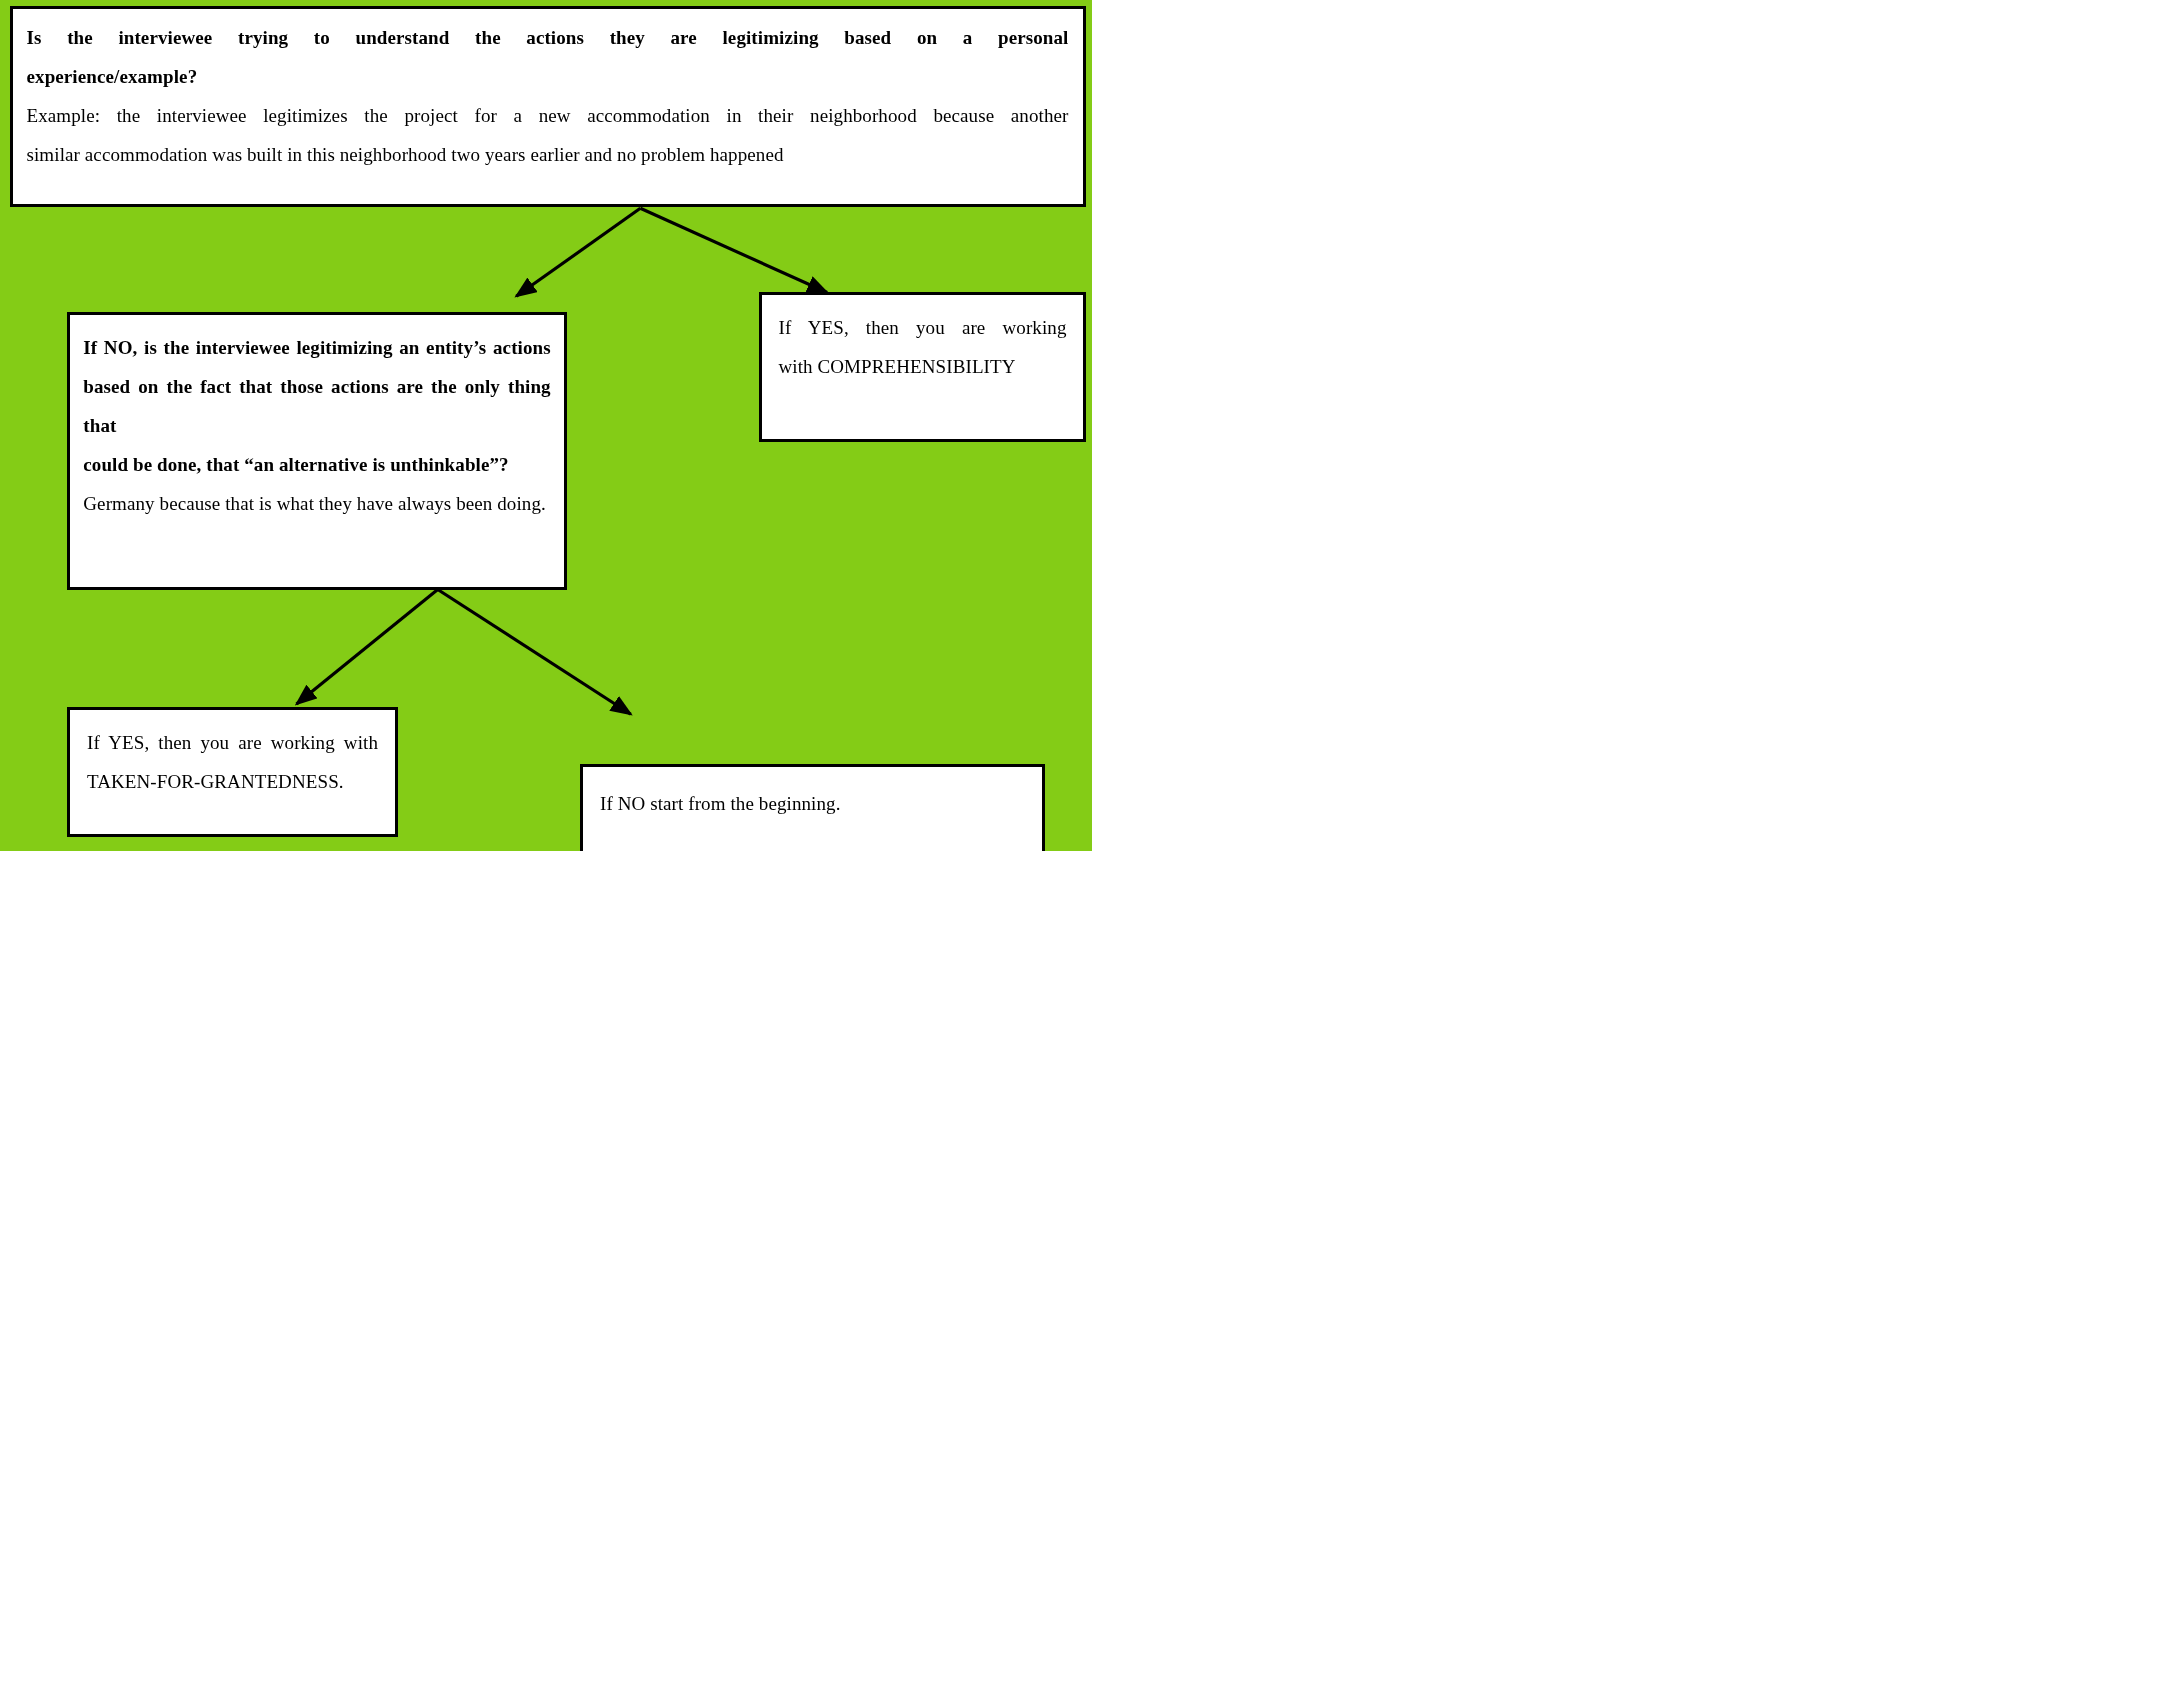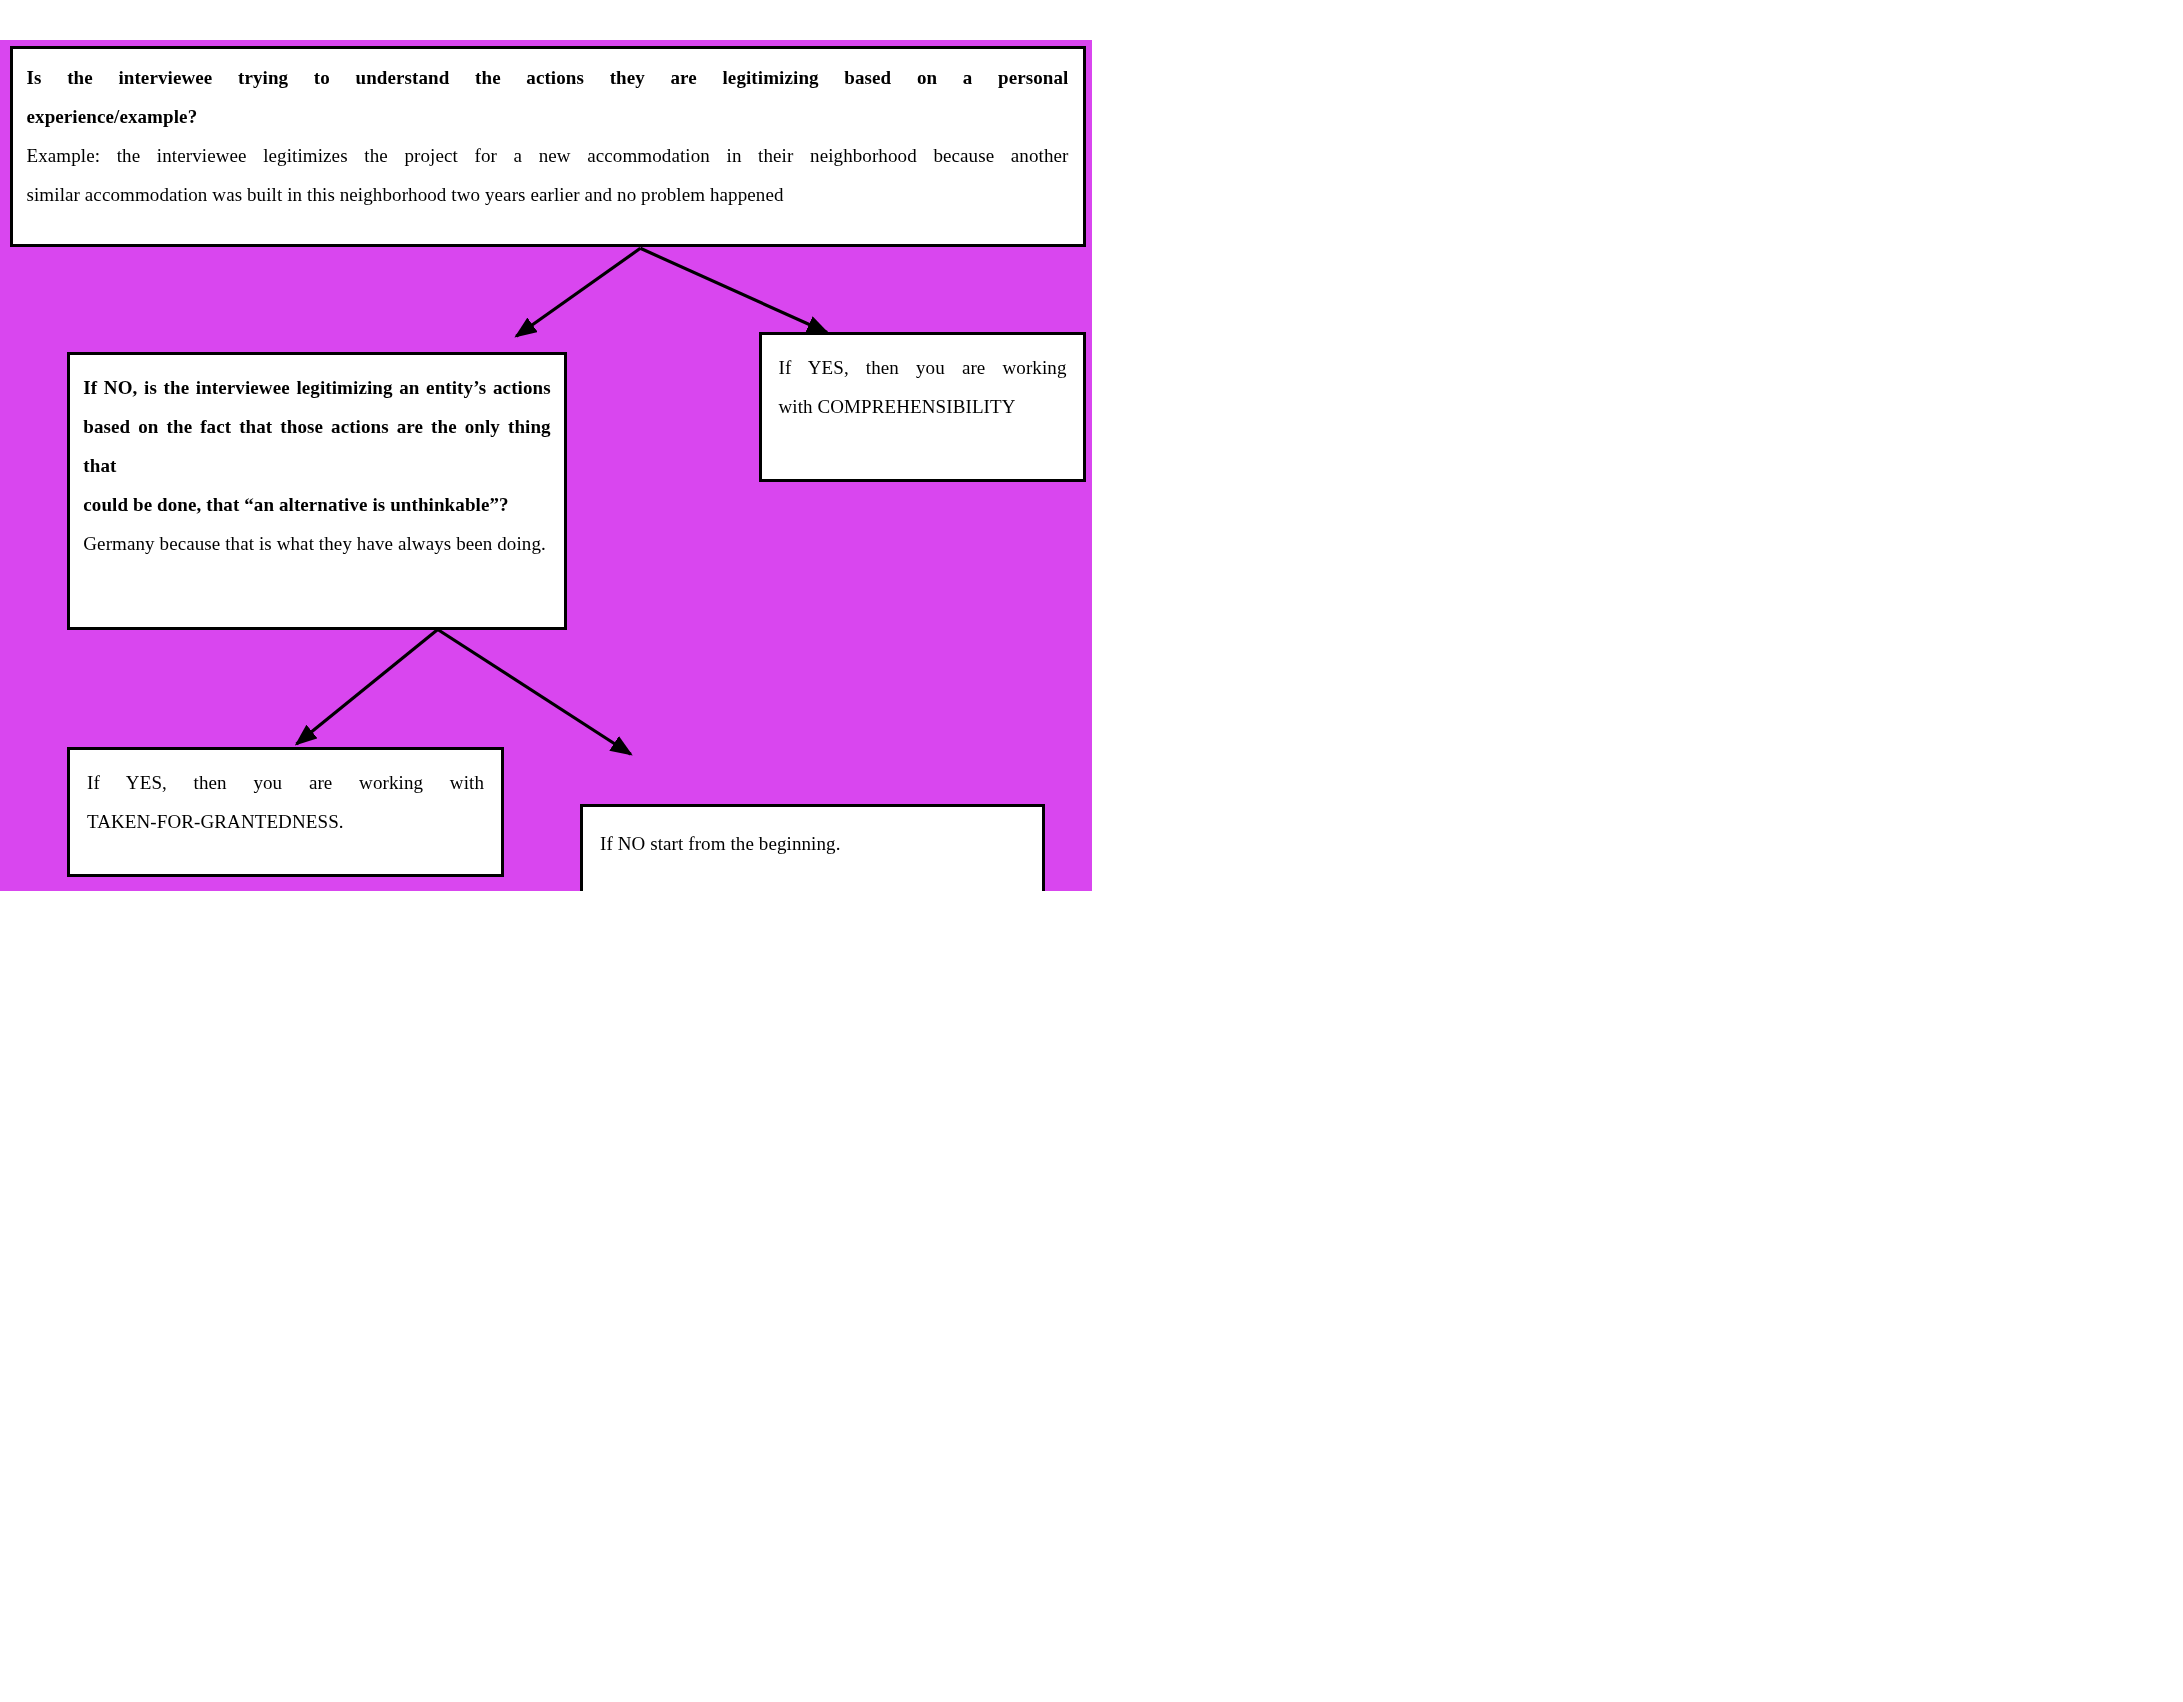--- a/index.html
+++ b/index.html
@@ -1,23 +1,22 @@
 <!DOCTYPE html>
 <html style="font-size:10px"><head>
 <meta charset="utf-8">
 <style>
   html,body{margin:0;padding:0;background:#ffffff;}
   .canvas{
     position:relative;
     width:1092px;height:851px;
-    background:#d946ef;
+    background:#84cc16;
     color:#000;
     font-family:"Liberation Serif","DejaVu Serif",serif;
     overflow:hidden;
-    margin-top:40px;
   }
   .arrows{position:absolute;left:0;top:0;z-index:1;}
   .box{
     position:absolute;
     box-sizing:border-box;
     background:#ffffff;
     border:3.2px solid #000;
     z-index:2;
   }
   .ln{
@@ -26,21 +25,21 @@
     line-height:39px;
     letter-spacing:0.1px;
   }
   .q{font-weight:bold;}
   .ex{}
   .j{text-align:justify;text-align-last:justify;}
   
   #box-root{left:9.5px;top:6.3px;width:1076px;height:201px;padding:8.9px 14px;border-width:3.8px;}
   #box-no{left:67px;top:312px;width:500px;height:278px;padding:12.7px 13.3px;}
   #box-yes{left:759px;top:292px;width:327px;height:150px;padding:12.7px 16.5px;}
-  #box-taken{left:67px;top:707px;width:437px;height:130px;padding:12.7px 17px;}
+  #box-taken{left:67px;top:707px;width:331px;height:130px;padding:12.7px 17px;}
   #box-restart{left:580px;top:764px;width:465px;height:122px;padding:16.5px 17px;}
 </style>
 </head>
 <body>
 
 <div class="canvas">
 
   <svg class="arrows" width="1092" height="851" viewBox="0 0 1724 1344">
     <defs>
       <marker id="ah" viewBox="0 0 10 8" refX="9" refY="4" markerWidth="7" markerHeight="5.6" orient="auto" markerUnits="strokeWidth">

